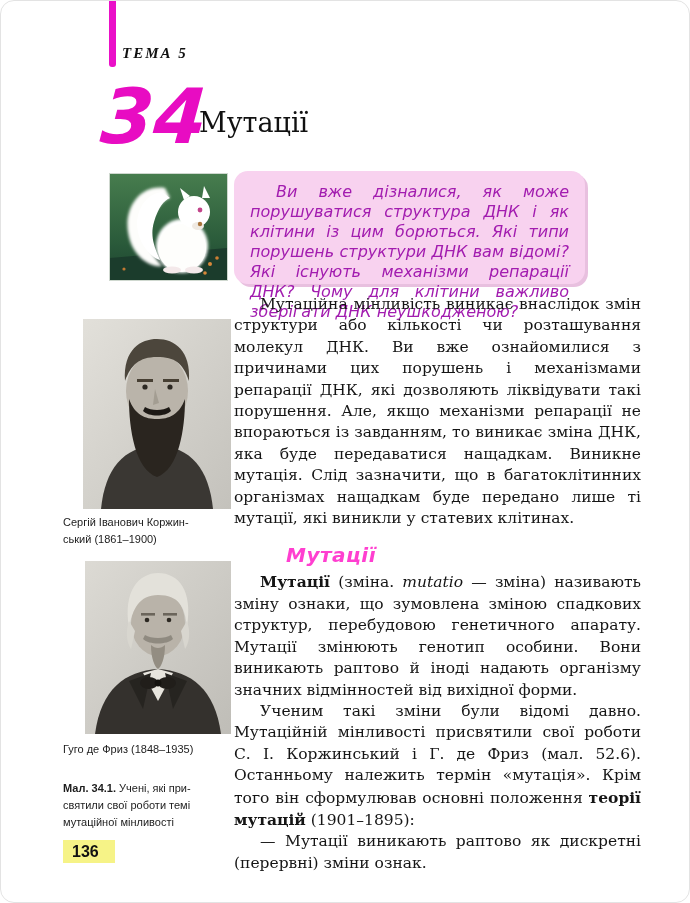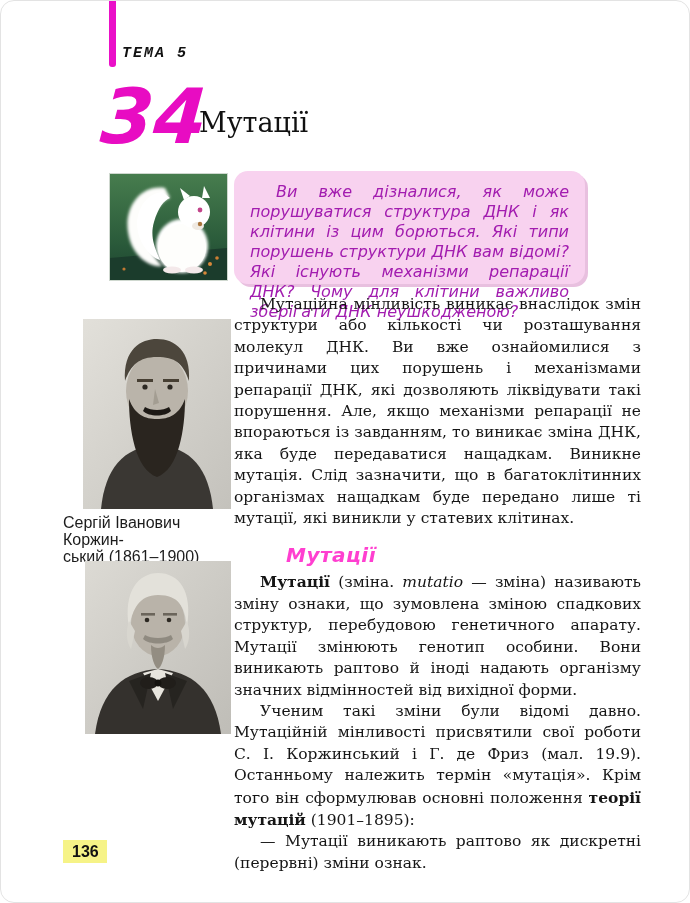--- a/index.html
+++ b/index.html
@@ -3,21 +3,21 @@
 <meta charset="utf-8">
 <style>
   html,body{margin:0;padding:0;background:#fff;}
   .page{
     position:relative;width:690px;height:903px;background:#fff;overflow:hidden;
     font-family:"DejaVu Serif",serif;color:#1a1a1a;
     border:1px solid #e3e3e3;border-radius:14px;box-sizing:border-box;
   }
   
   .tema-bar{position:absolute;left:108px;top:0;width:7px;height:66px;background:#ea10c8;border-radius:0 0 3px 3px;}
-  .tema-label{position:absolute;left:121px;top:44px;font-family:Liberation Mono, monospace;
+  .tema-label{position:absolute;left:121px;top:44px;font-family:Liberation Serif, serif;
     font-style:italic;font-weight:bold;font-size:15px;letter-spacing:2px;color:#111;}
   .lesson-number{position:absolute;left:100px;top:78px;font-family:"DejaVu Sans",sans-serif;
     font-style:italic;font-weight:bold;font-size:76px;line-height:76px;color:#e80cc2;transform:skewX(-4deg);}
   .lesson-title{position:absolute;left:198px;top:106px;font-family:"DejaVu Serif",serif;
     font-size:27px;color:#111;}
   
   .squirrel{position:absolute;left:108px;top:172px;width:117px;height:106px;border:1px solid #cfd8cf;}
   
   .intro-box{
     position:absolute;left:233px;top:170px;width:351px;height:113px;box-sizing:border-box;
@@ -25,21 +25,21 @@
     box-shadow:3px 3px 0 rgba(214,140,196,.55);
     font-family:"DejaVu Sans",sans-serif;font-style:italic;font-size:16px;line-height:20px;
     color:#a21caf;text-align:justify;
   }
   .intro-box p{margin:0;text-indent:26px;}
   
   .portrait1{position:absolute;left:82px;top:318px;width:148px;height:190px;}
   .portrait2{position:absolute;left:84px;top:560px;width:146px;height:173px;}
   .side-caption{
     position:absolute;left:62px;width:172px;
-    font-family:"Liberation Sans",sans-serif;font-size:16px;line-height:17px;color:#1c1c1c;
+    font-family:"Liberation Sans",sans-serif;font-size:11px;line-height:17px;color:#1c1c1c;
     white-space:pre-line;
   }
   .cap1{top:513px;}
   .cap2{top:740px;}
   .cap3{top:762px;}
   .cap3 b{font-weight:bold;}
   .cap3 span{white-space:pre-line;}
   
   .main-col{position:absolute;left:233px;top:293px;width:407px;}
   .section-heading{
@@ -47,21 +47,21 @@
     font-size:20px;line-height:24px;color:#ff3fd0;margin:0 0 4px 52px;letter-spacing:.5px;
   }
   .section-heading.second{margin-top:14px;}
   .main-col p{
     margin:0;font-size:15.5px;line-height:21.4px;text-align:justify;text-indent:26px;color:#151515;
   }
   .main-col p .b{font-weight:bold;}
   .main-col p .i{font-style:italic;}
   
   .page-num{
-    position:absolute;left:62px;top:839px;width:44px;height:23px;background:#f6f387;
+    position:absolute;left:62px;top:839px;width:52px;height:23px;background:#f6f387;
     font-family:"Liberation Sans",sans-serif;font-size:16px;font-weight:600;color:#111;
     display:flex;align-items:center;justify-content:flex-start;padding-left:9px;box-sizing:border-box;
   }
 </style>
 </head>
 <body>
 
 <div class="page">
 
   <div class="tema-bar"></div>
@@ -171,29 +171,35 @@
 
       <rect x="56" y="52" width="14" height="2.6" fill="#6b655b"></rect>
       <rect x="78" y="52" width="14" height="2.6" fill="#6b655b"></rect>
       <circle cx="62" cy="59" r="2.3" fill="#2c2822"></circle>
       <circle cx="84" cy="59" r="2.3" fill="#2c2822"></circle>
 
       <path d="M58 78 C64 84 82 84 88 78 L86 74 C80 78 66 78 60 74 Z" fill="#8f8a80"></path>
       <path d="M66 84 C66 98 70 106 73 108 C76 106 80 98 80 84 C76 88 70 88 66 84 Z" fill="#938d82"></path>
     </svg>
   </div>
-
+  <div class="side-caption cap2">Гуго де Фриз (1848–1935)</div>
+
+  <div class="side-caption cap3">
+    <b>Мал. 34.1.</b><span> Учені, які при-
+святили свої роботи темі
+мутаційної мінливості</span>
+  </div>
 
   <div class="main-col">
     <p>Мутаційна мінливість виникає внаслідок змін структури або кількості чи розташування молекул ДНК. Ви вже ознайомилися з причинами цих порушень і механізмами репарації ДНК, які дозволяють ліквідувати такі порушення. Але, якщо механізми репарації не впораються із завданням, то виникає зміна ДНК, яка буде передаватися нащадкам. Виникне мутація. Слід зазначити, що в багатоклітинних організмах нащадкам буде передано лише ті мутації, які виникли у статевих клітинах.</p>
 
     <h2 class="section-heading second">Мутації</h2>
     <p><span class="b">Мутації</span><span> (зміна. </span><span class="i">mutatio</span><span> — зміна) називають зміну ознаки, що зумовлена зміною спадкових структур, перебудовою генетичного апарату. Мутації змінюють генотип особини. Вони виникають раптово й іноді надають організму значних відмінностей від вихідної форми.</span></p>
 
-    <p><span>Ученим такі зміни були відомі давно. Мутаційній мінливості присвятили свої роботи С. І. Коржинський і Г. де Фриз (мал. 19.9). Останньому належить термін «мутація». Крім того він сформулював основні положення </span><span class="b">теорії мутацій</span><span> (1901–1895):</span></p>
+    <p><span>Ученим такі зміни були відомі давно. Мутаційній мінливості присвятили свої роботи С. І. Коржинський і Г. де Фриз (мал. 52.6). Останньому належить термін «мутація». Крім того він сформулював основні положення </span><span class="b">теорії мутацій</span><span> (1901–1895):</span></p>
 
     <p>— Мутації виникають раптово як дискретні (перервні) зміни ознак.</p>
 
   </div>
 
   <div class="page-num">136</div>
 
 </div>
 
 </body></html>

